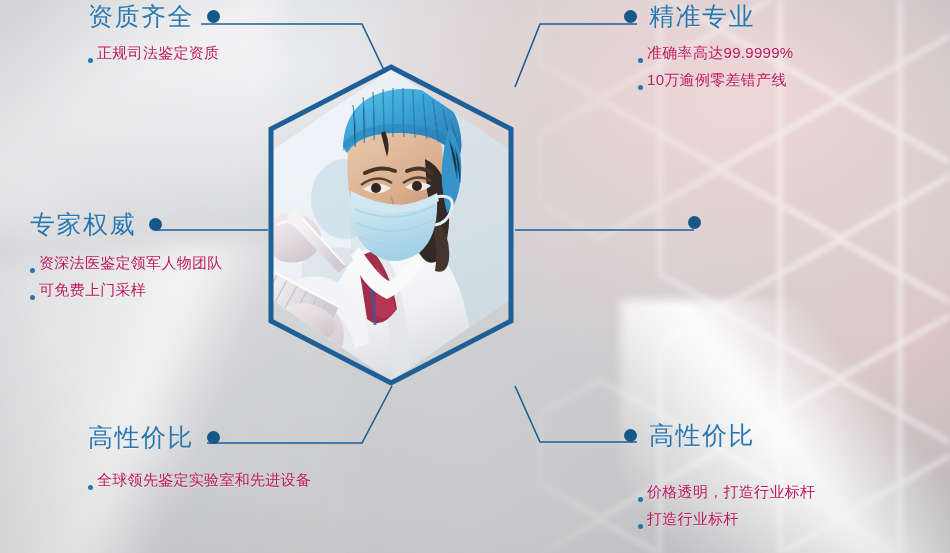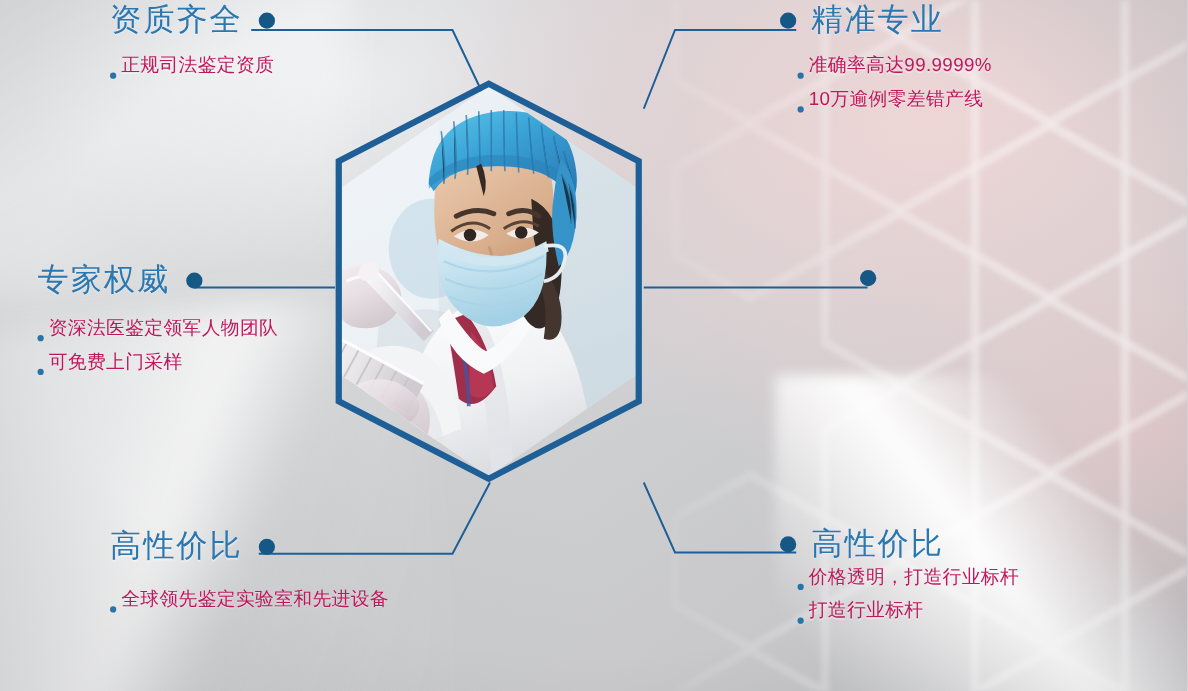--- a/index.html
+++ b/index.html
@@ -124,21 +124,21 @@
   #blk-qualification { left:88px;  top:4px;  }
   #blk-precision     { left:648px; top:4px;  }
   #blk-expert        { left:30px;  top:212px;}
   #blk-simple        { left:712px; top:216px;}
   #blk-tech          { left:88px;  top:425px;}
   #blk-value         { left:648px; top:423px;}
 
   #blk-expert .bullets   { margin-top:16px; }
   #blk-simple .bullets   { margin-top:16px; }
   #blk-tech .bullets     { margin-top:20px; }
-  #blk-value .bullets    { margin-top:4px; }
+  #blk-value .bullets    { margin-top:34px; }
   #blk-precision .bullets{ margin-top:14px; }
 
   
   #blk-precision .head-row, #blk-simple .head-row, #blk-value .head-row {
     margin-left:-24px;
   }
   #blk-precision .bullets, #blk-simple .bullets, #blk-value .bullets { margin-left:-10px; }
   #blk-simple .bullets { margin-left:-6px; }
 </style>
 </head>

